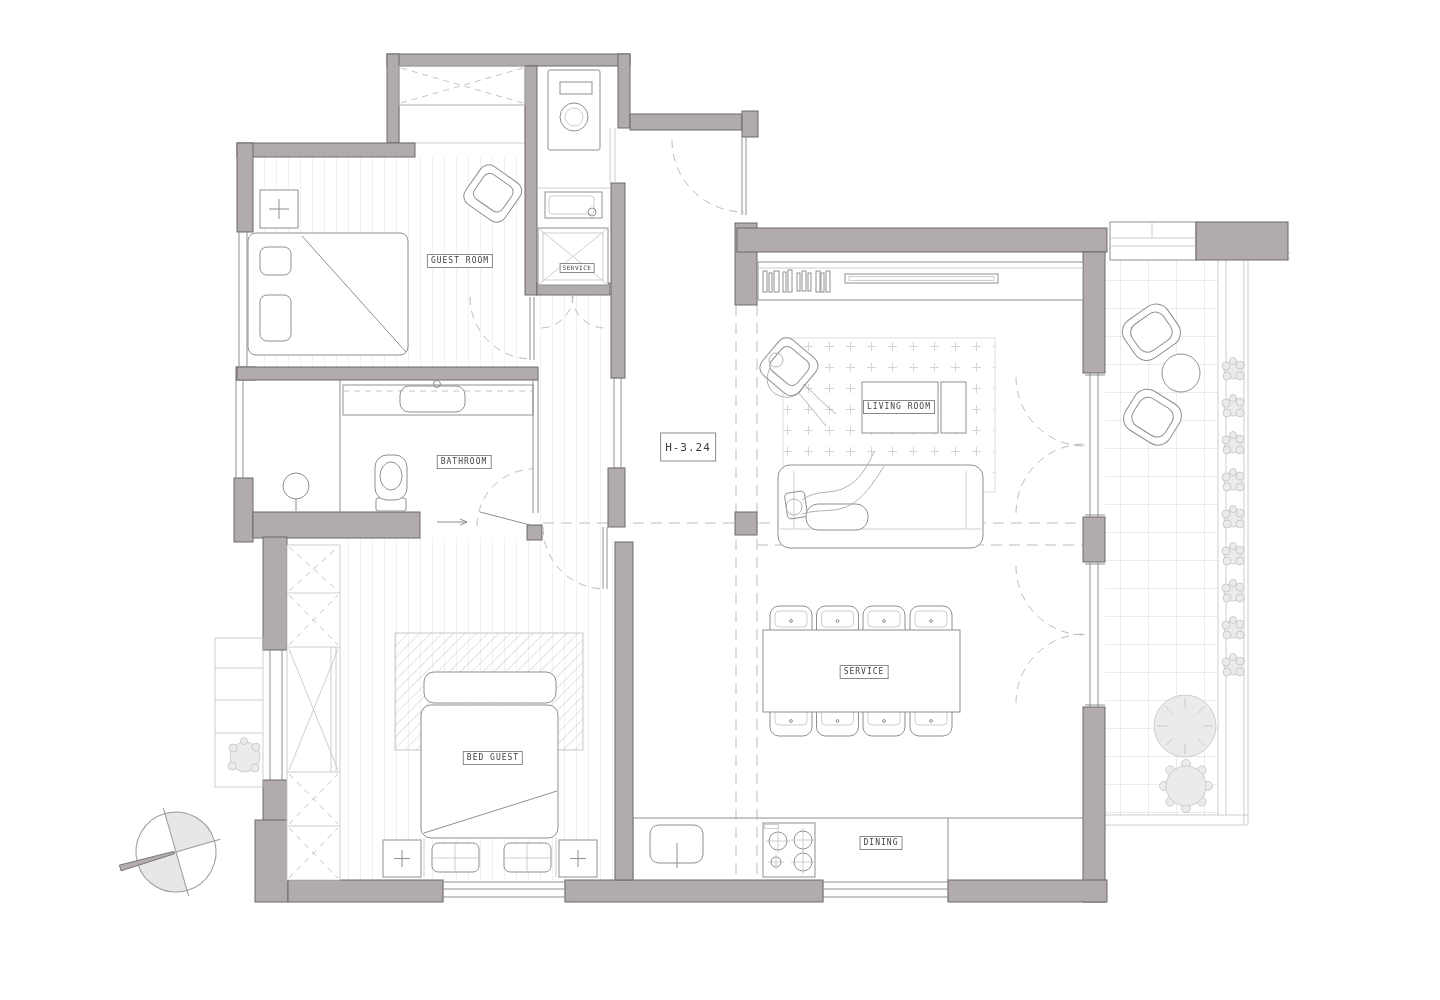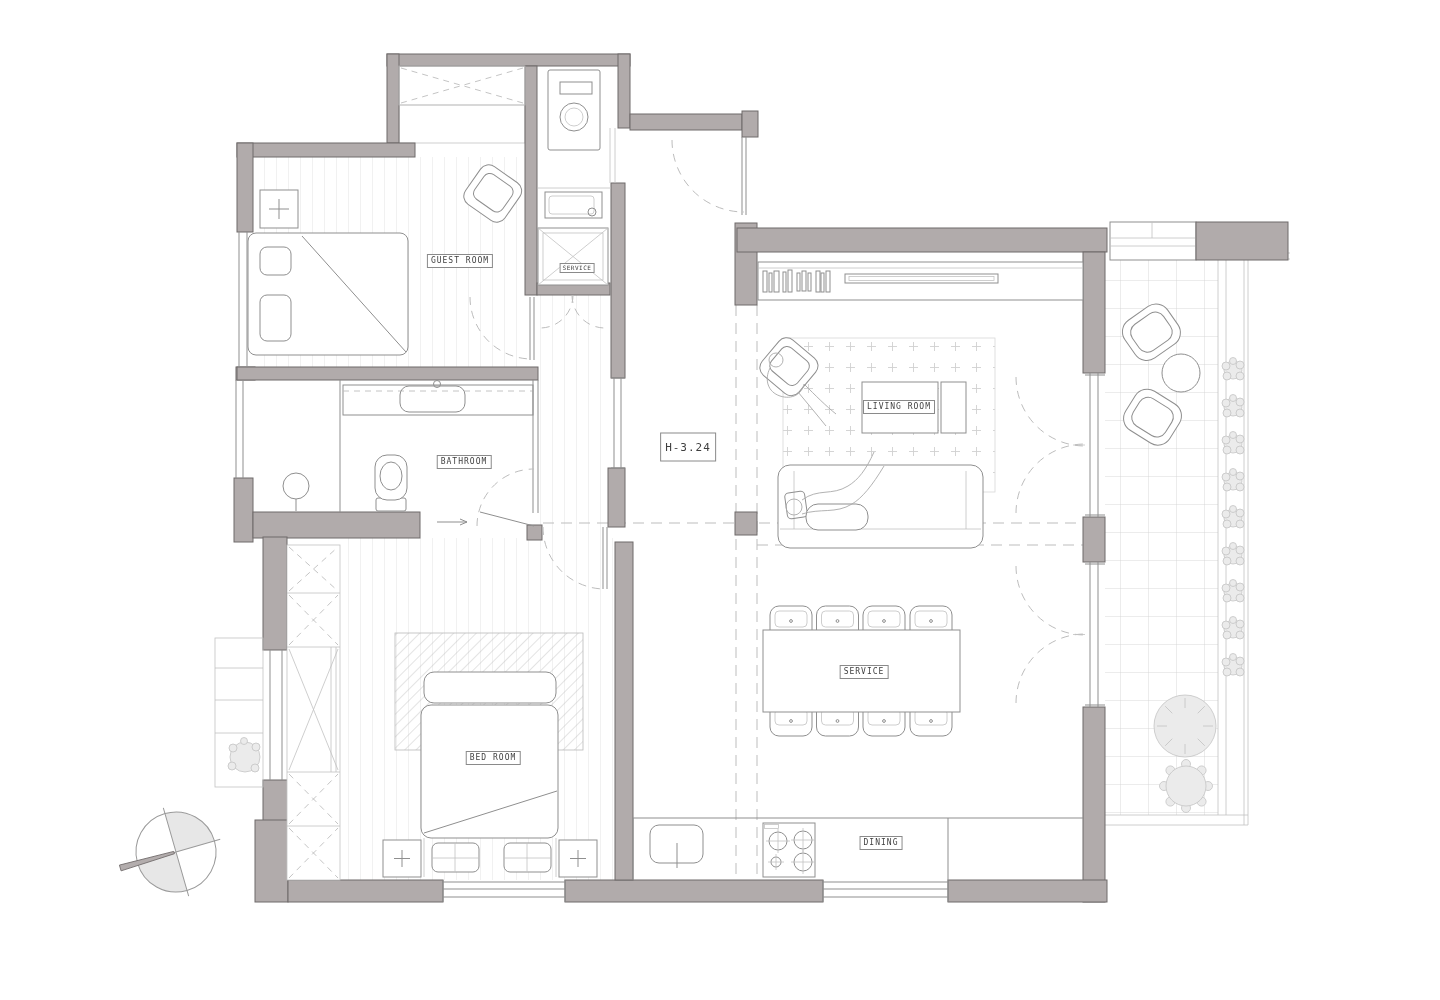--- a/index.html
+++ b/index.html
@@ -352,18 +352,18 @@
     <path class="sector" d="M0,0 L0,40 A40,40 0 0 1 -40,0 Z"></path>
     <circle r="40" fill="none" stroke="#9a9a9a" stroke-width="1"></circle>
     <path d="M0,-46 L0,46 M-56,0 L46,0" stroke="#9a9a9a" stroke-width="1" fill="none"></path>
     <polygon points="-58,3 -2,1.2 -2,-1.2 -58,-3" fill="#b3adad" stroke="#6f6a6a" stroke-width="0.8"></polygon>
   </g>
 </svg>
 
 <div class="plabel" style="left:460px;top:261px">GUEST ROOM</div>
 <div class="plabel small" style="left:577px;top:268px">SERVICE</div>
 <div class="plabel" style="left:464px;top:462px">BATHROOM</div>
-<div class="plabel" style="left:493px;top:758px">BED ROOM</div>
+<div class="plabel" style="left:493px;top:758px">BED GUEST</div>
 <div class="plabel" style="left:899px;top:407px">LIVING ROOM</div>
 <div class="plabel" style="left:864px;top:672px">SERVICE</div>
 <div class="plabel" style="left:881px;top:843px">DINING</div>
 <div class="plabel tall" style="left:688px;top:447px">H-3.24</div>
 </div>
 
 </body></html>

